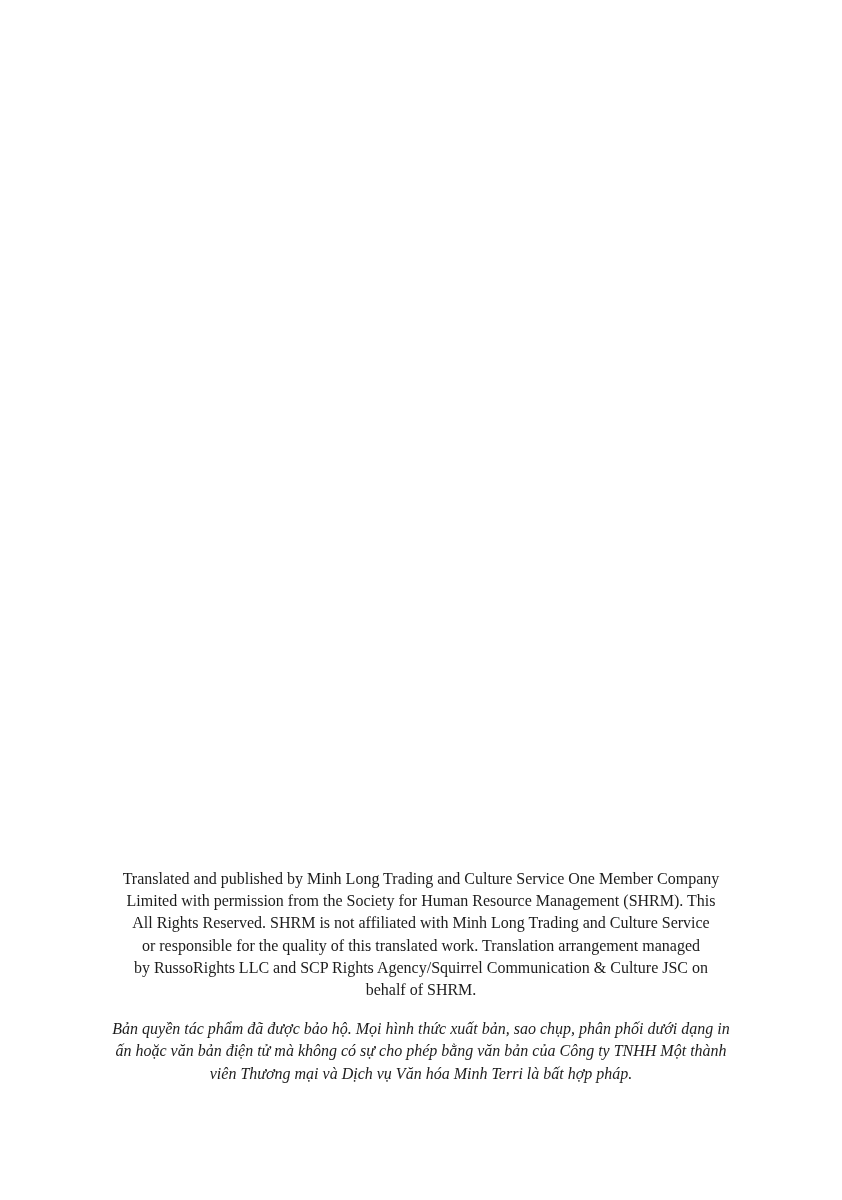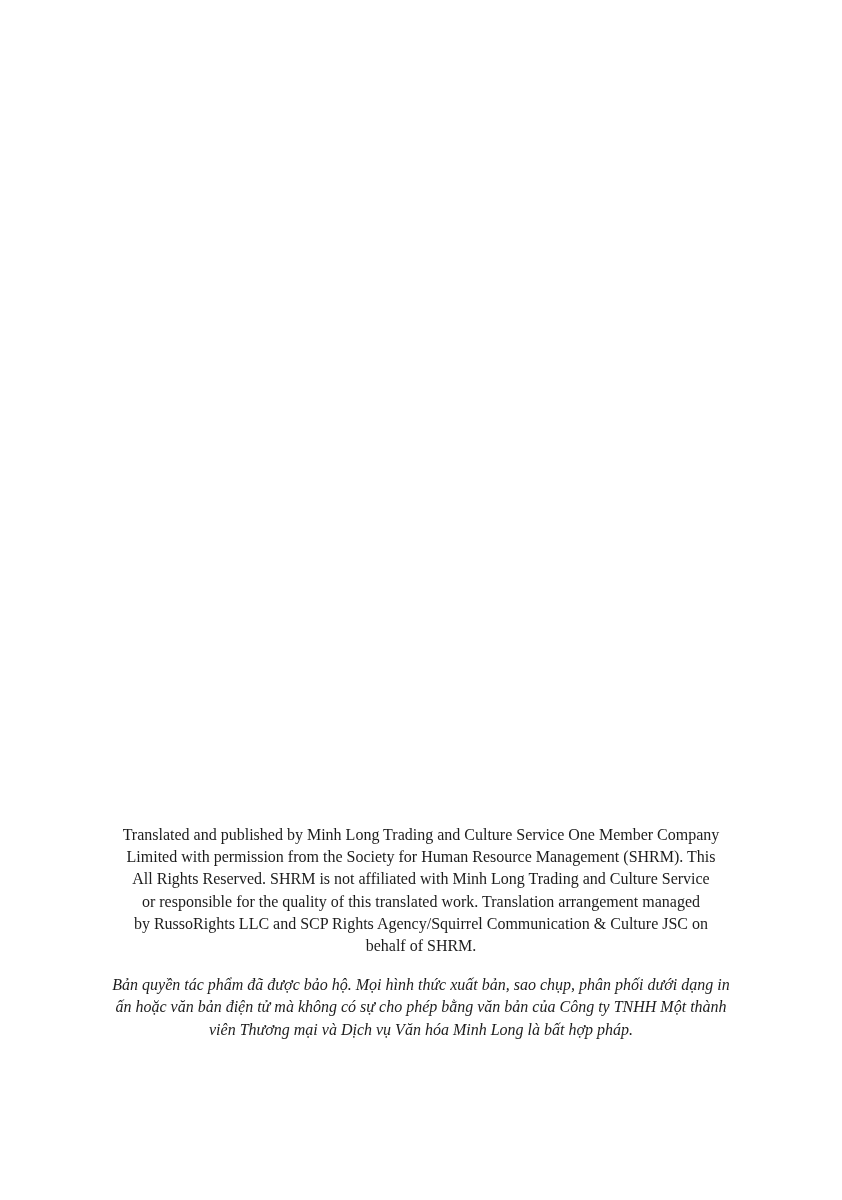--- a/index.html
+++ b/index.html
@@ -34,20 +34,21 @@
     margin: 0;
     font-size: 16px;
     line-height: 22.2px;
   }
   .notice .line {
     display: block;
     white-space: nowrap;
   }
   .notice-en {
     font-style: normal;
+    margin-top: 44px;
   }
   .notice-vi {
     margin-top: 17px;
     font-style: italic;
     text-align: center;
   }
 </style>
 </head>
 <body>
 
@@ -59,17 +60,17 @@
       <span class="line">Limited with permission from the Society for Human Resource Management (SHRM). This</span>
       <span class="line">All Rights Reserved. SHRM is not affiliated with Minh Long Trading and Culture Service</span>
       <span class="line">or responsible for the quality of this translated work. Translation arrangement managed</span>
       <span class="line">by RussoRights LLC and SCP Rights Agency/Squirrel Communication &amp; Culture JSC on</span>
       <span class="line">behalf of SHRM.</span>
     </p>
 
     <p class="notice notice-vi">
       <span class="line">Bản quyền tác phẩm đã được bảo hộ. Mọi hình thức xuất bản, sao chụp, phân phối dưới dạng in</span>
       <span class="line">ấn hoặc văn bản điện tử mà không có sự cho phép bằng văn bản của Công ty TNHH Một thành</span>
-      <span class="line">viên Thương mại và Dịch vụ Văn hóa Minh Long là bất hợp pháp.</span>
+      <span class="line">viên Thương mại và Dịch vụ Văn hóa Minh Terri là bất hợp pháp.</span>
     </p>
 
   </div>
 </div>
 
 </body></html>

